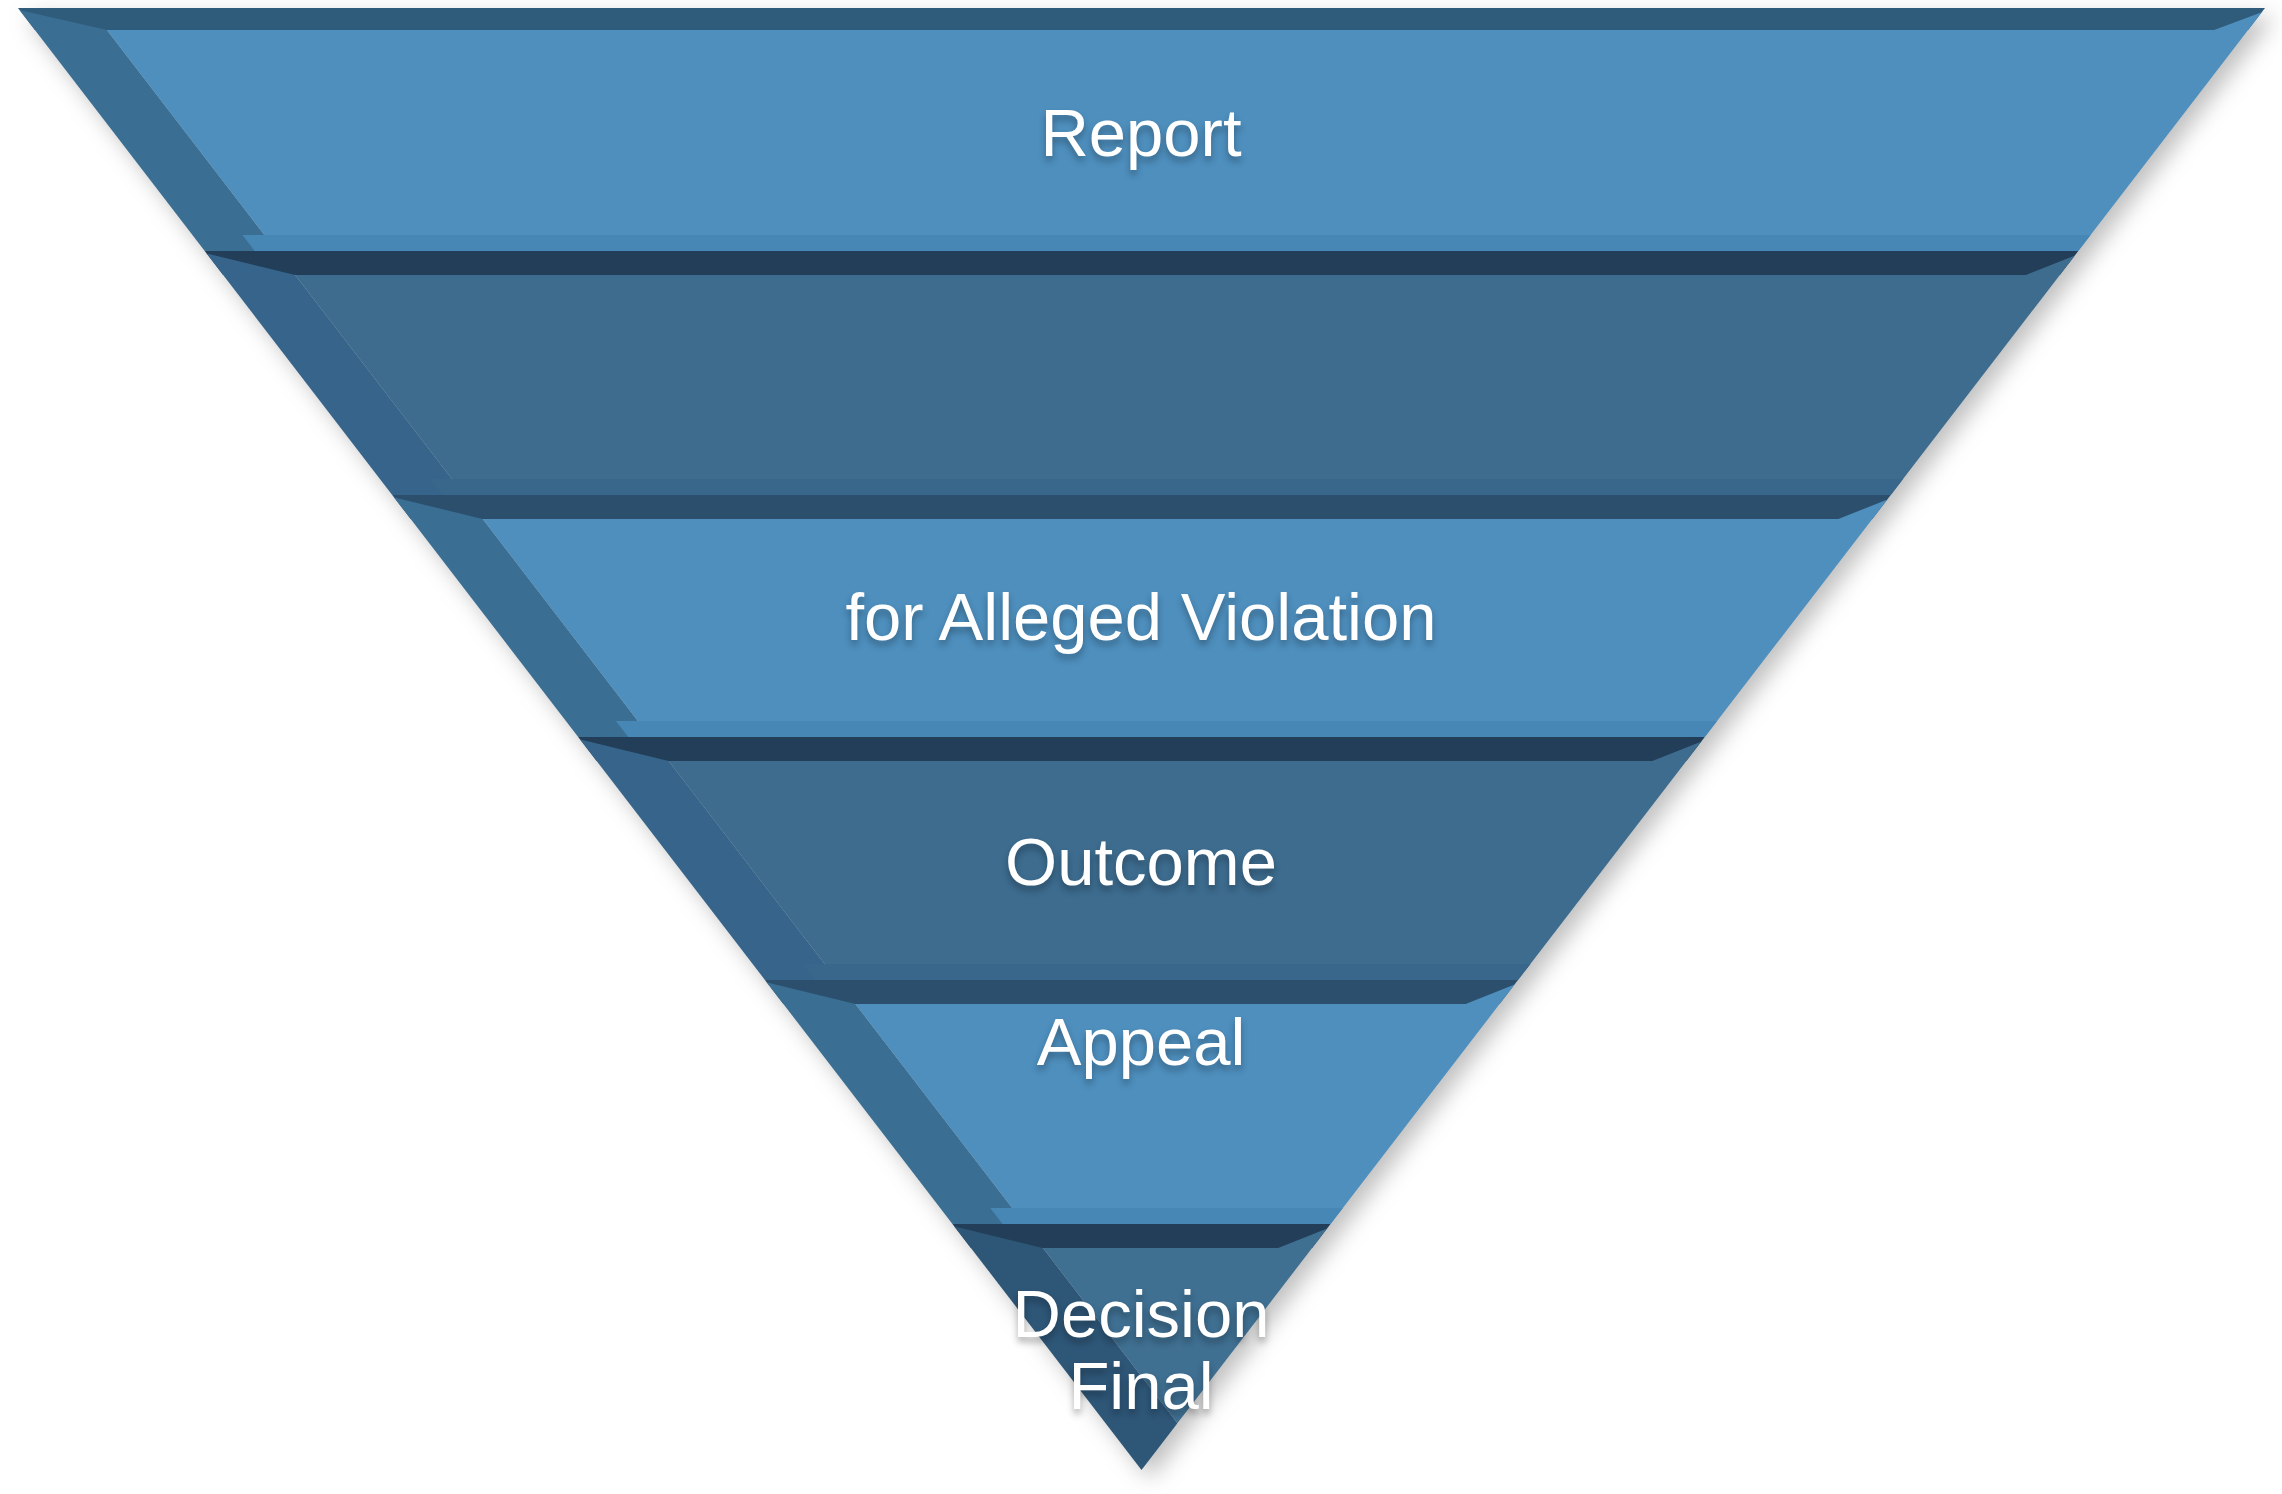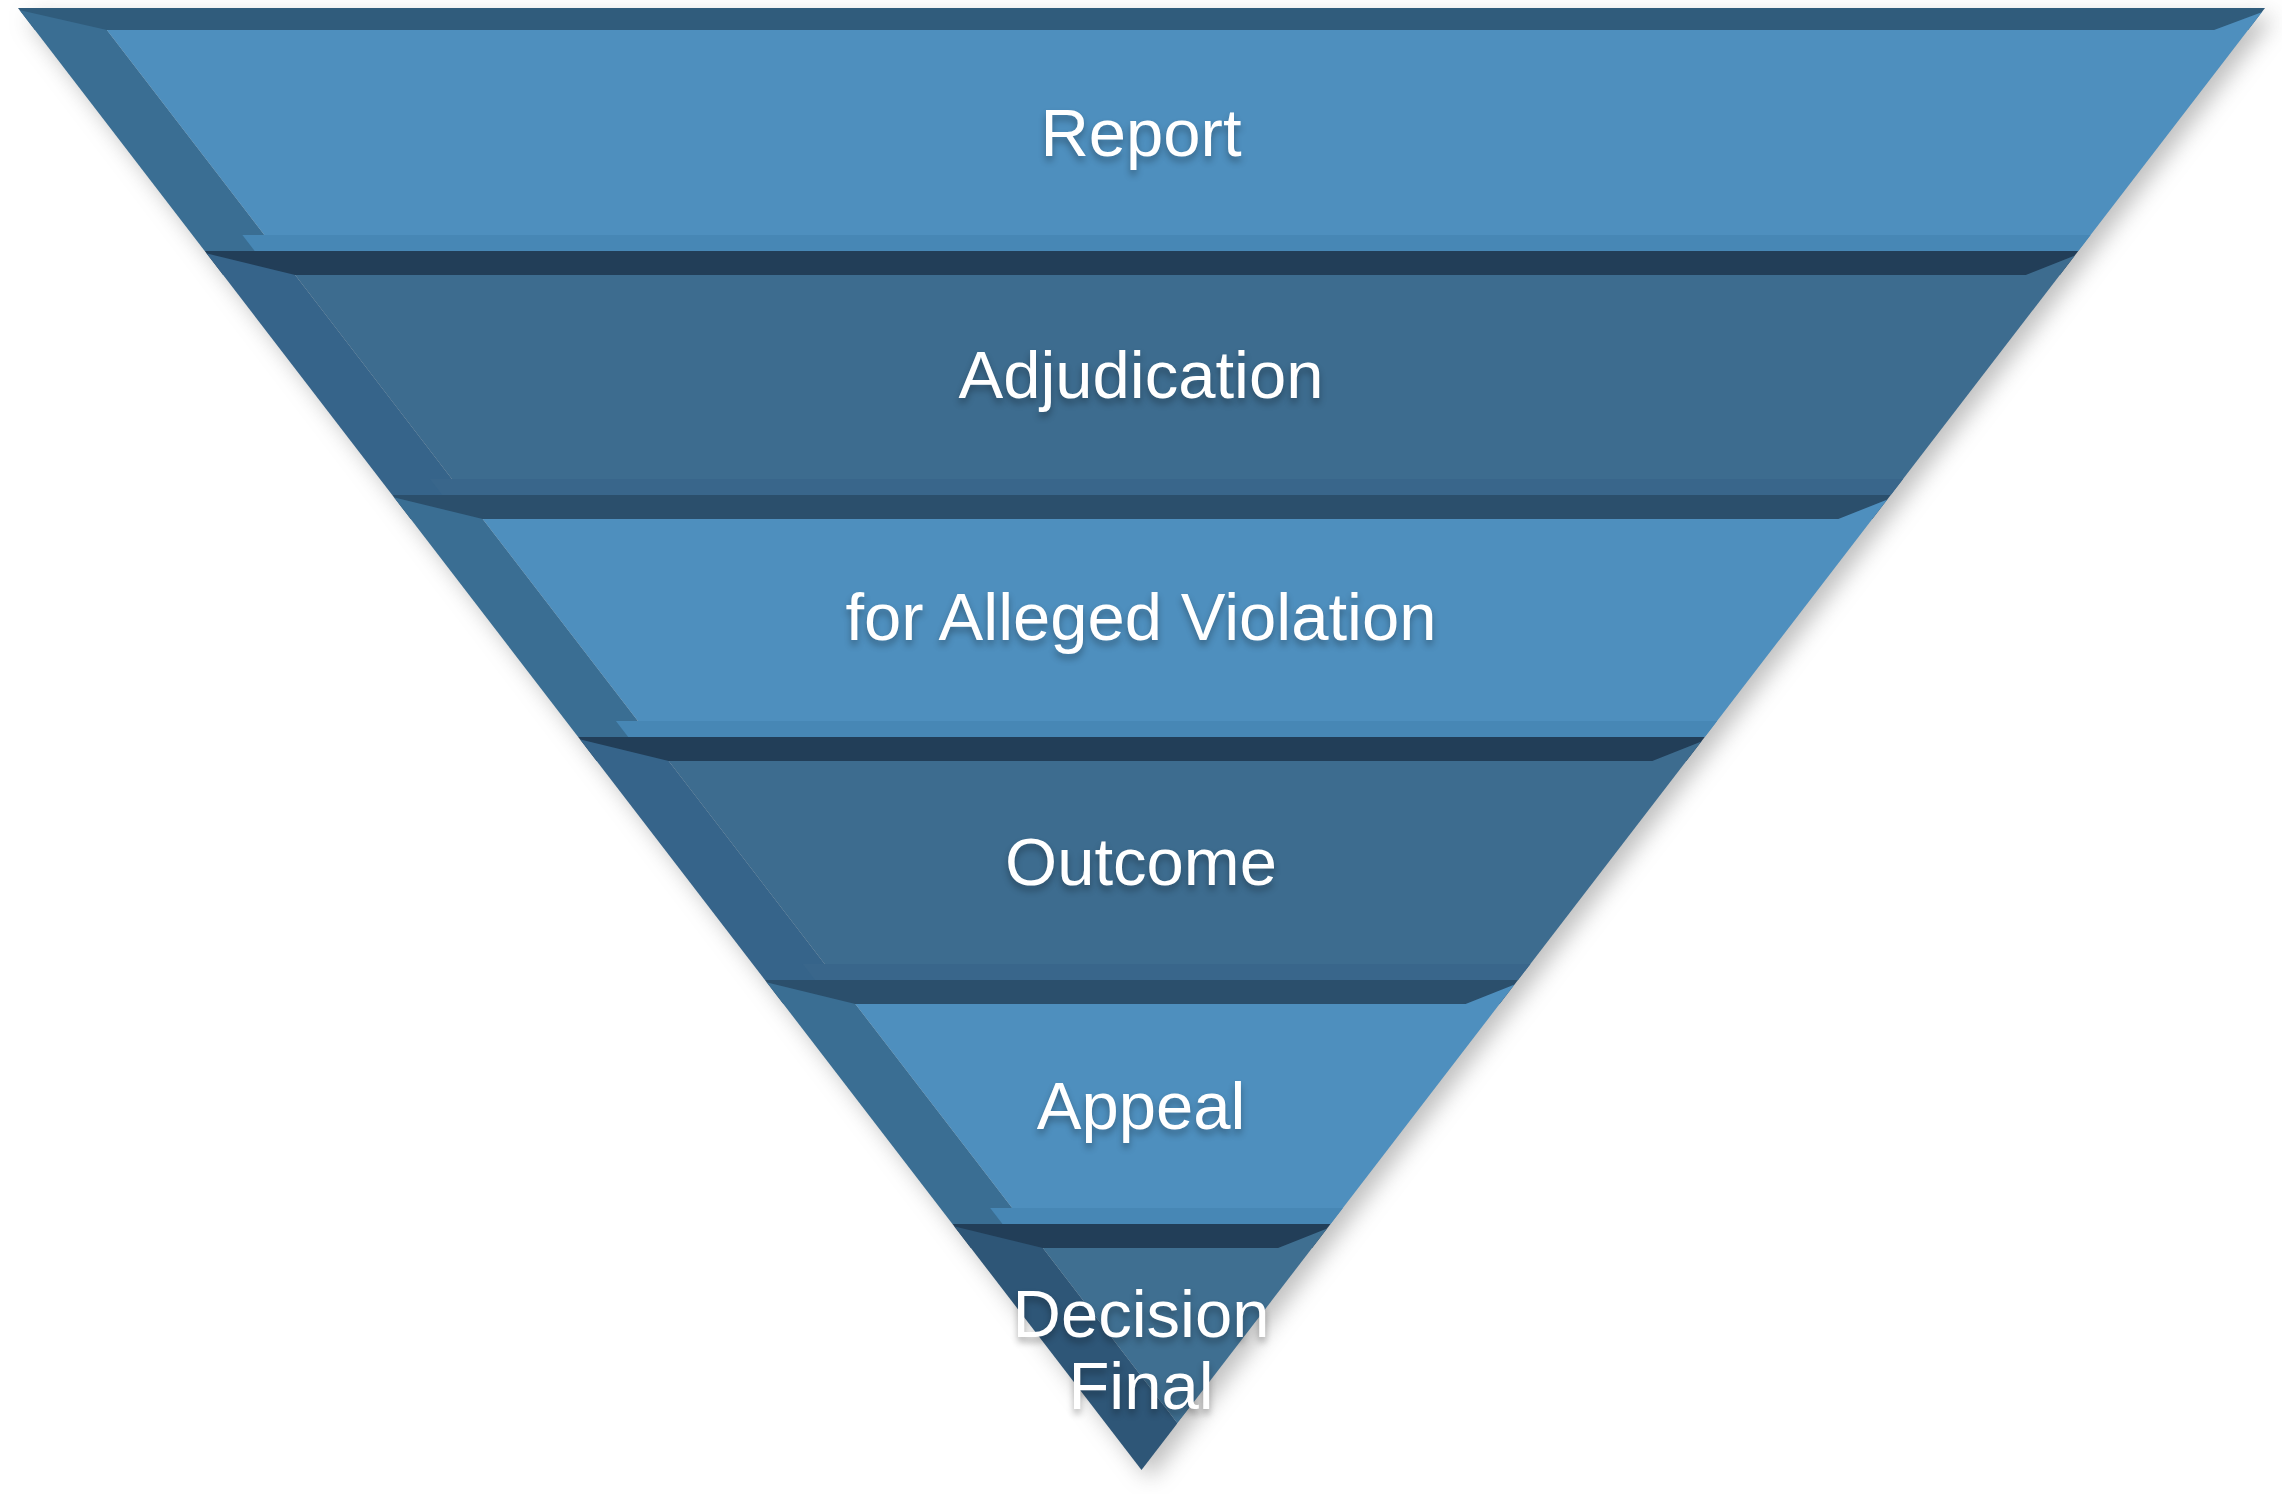--- a/index.html
+++ b/index.html
@@ -74,30 +74,27 @@
           <polygon points="944.5,1224.0 1042.9,1248.0 1177.5,1423.2 1141.5,1490.0 860.0,1270.0" fill="#2E5677"></polygon>
           <polygon points="1042.9,1248.0 1278.1,1248.0 1338.5,1224.0 1177.5,1423.2" fill="#3F6F91"></polygon>
         </g>
       </g>
     </svg>
 
   <div class="labels">
     <div class="lvl-label" style="top:133px">
       <span class="line">Report</span>
     </div>
-    <div class="lvl-label" style="top:375px">
-      <span class="line">Adjudication</span>
-    </div>
     <div class="lvl-label" style="top:617px">
       <span class="line">for Alleged Violation</span>
     </div>
     <div class="lvl-label" style="top:862px">
       <span class="line">Outcome</span>
     </div>
-    <div class="lvl-label" style="top:1106px">
+    <div class="lvl-label" style="top:1042px">
       <span class="line">Appeal</span>
     </div>
     <div class="lvl-label" style="top:1350px">
       <span class="line">Decision</span>
       <span class="line">Final</span>
     </div>
   </div>
 </div>
 
 </body></html>

